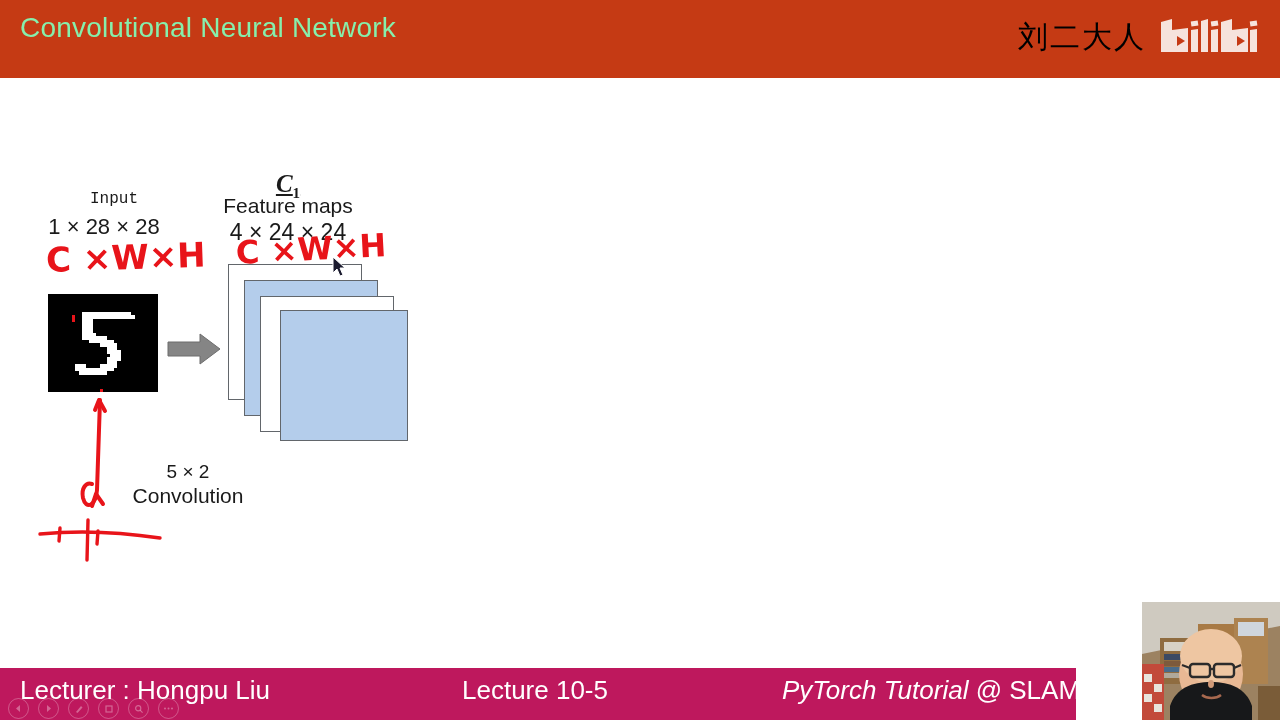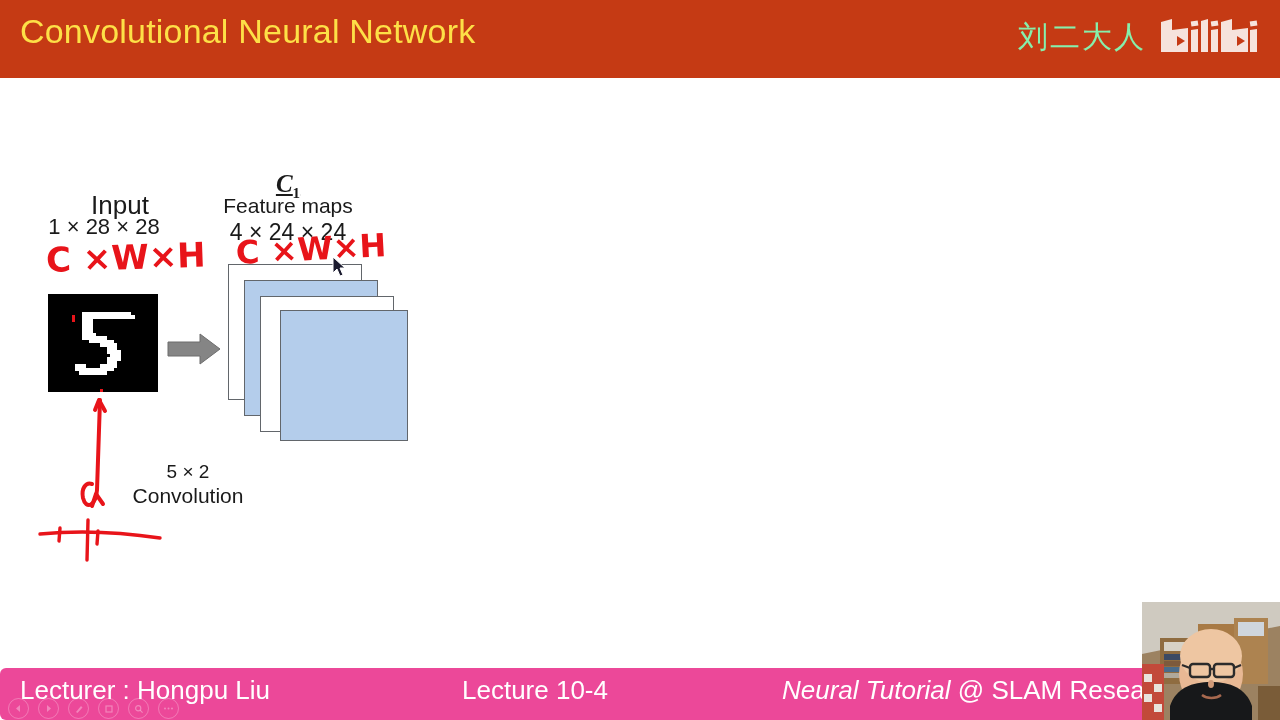--- a/index.html
+++ b/index.html
@@ -9,42 +9,42 @@
     font-family:"Liberation Sans","DejaVu Sans",sans-serif;
   }
 
   
   .header{
     position:absolute;left:0;top:0;width:1280px;height:78px;
     background:#c53a14;
   }
   .header-title{
     position:absolute;left:20px;top:12px;
-    font-size:34px;color:#fde047;font-weight:400;letter-spacing:.2px;
+    font-size:28px;color:#86efac;font-weight:400;letter-spacing:.2px;
     white-space:nowrap;
   }
   .brand{
     position:absolute;right:18px;top:16px;
     display:flex;align-items:center;gap:12px;
   }
   .brand-cn{
-    font-size:30px;color:#86efac;letter-spacing:2px;white-space:nowrap;
+    font-size:30px;color:#000000;letter-spacing:2px;white-space:nowrap;
     font-family:"DejaVu Sans",sans-serif;
   }
   .brand-logo{
     position:relative;width:104px;height:42px;
   }
   .brand-logo svg{display:block;}
 
   
   .slide{position:absolute;left:0;top:78px;width:1280px;height:585px;background:#fff;}
 
   .lbl{position:absolute;color:#1a1a1a;text-align:center;white-space:nowrap;}
 
-  .lbl-input-title{left:54px;top:112px;width:132px;font-size:26px;}
+  .lbl-input-title{left:48px;top:112px;width:132px;font-size:16px;font-family:Liberation Mono, monospace;}
   .lbl-input-dims{left:30px;top:136px;width:148px;font-size:22px;}
 
   .lbl-c1{left:250px;top:92px;width:76px;font-size:25px;font-weight:bold;font-style:italic;
           font-family:"Liberation Serif","DejaVu Serif",serif;text-decoration:underline;}
   .lbl-c1 sub{font-size:15px;font-style:normal;font-weight:bold;}
 
   .lbl-fm-title{left:210px;top:116px;width:156px;font-size:21px;}
   .lbl-fm-dims{left:208px;top:141px;width:160px;font-size:23px;}
 
   .lbl-conv-dims{left:128px;top:383px;width:120px;font-size:19px;}
@@ -74,23 +74,22 @@
   .fmap.b{background:#b4cdeb;}
 
   
   .ink{position:absolute;left:20px;top:316px;width:220px;height:170px;}
 
   
   .cursor{position:absolute;left:332px;top:178px;width:16px;height:22px;}
 
   
   .footer{
-    position:absolute;left:0;top:668px;width:1280px;height:52px;
-    background:#ec4899;
-    border-radius:6px;
+    position:absolute;left:0;top:668px;width:1076px;height:52px;
+    background:#be185d;
   }
   .footer-item{
     position:absolute;top:7px;color:#ffffff;font-size:26px;white-space:nowrap;
   }
   .f-lecturer{left:20px;}
   .f-lecture{left:462px;}
   .f-tutorial{left:782px;}
   .f-tutorial i{font-style:italic;}
 
   
@@ -220,22 +219,22 @@
   <div class="cursor">
     <svg width="16" height="22" viewBox="0 0 16 22" aria-hidden="true">
       <polygon points="1,1 1,17 5,13 8,20 11,19 8,12 13,12" fill="#1a1a2e" stroke="#ffffff" stroke-width="1"></polygon>
     </svg>
   </div>
 
 </div>
 
 <div class="footer">
   <div class="footer-item f-lecturer">Lecturer : Hongpu Liu</div>
-  <div class="footer-item f-lecture">Lecture 10-4</div>
-  <div class="footer-item f-tutorial"><i>Neural Tutorial</i><span> @ SLAM Resea</span></div>
+  <div class="footer-item f-lecture">Lecture 10-5</div>
+  <div class="footer-item f-tutorial"><i>PyTorch Tutorial</i><span> @ SLAM Resea</span></div>
 </div>
 
 <div class="ppt-ctrls">
   <div class="ppt-btn">
     <svg width="9" height="9" viewBox="0 0 9 9">
         <polygon points="6,1 6,8 2,4.5" fill="currentColor"></polygon>
       </svg>
   </div>
   <div class="ppt-btn">
     <svg width="9" height="9" viewBox="0 0 9 9">

